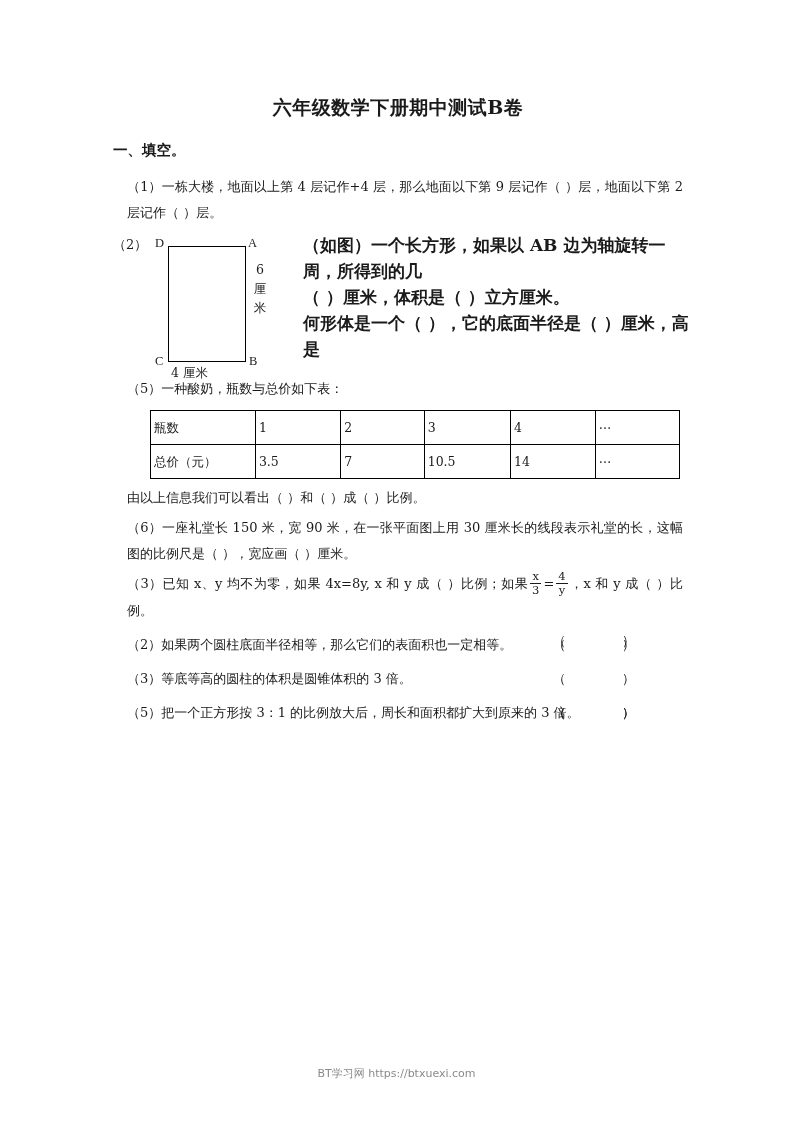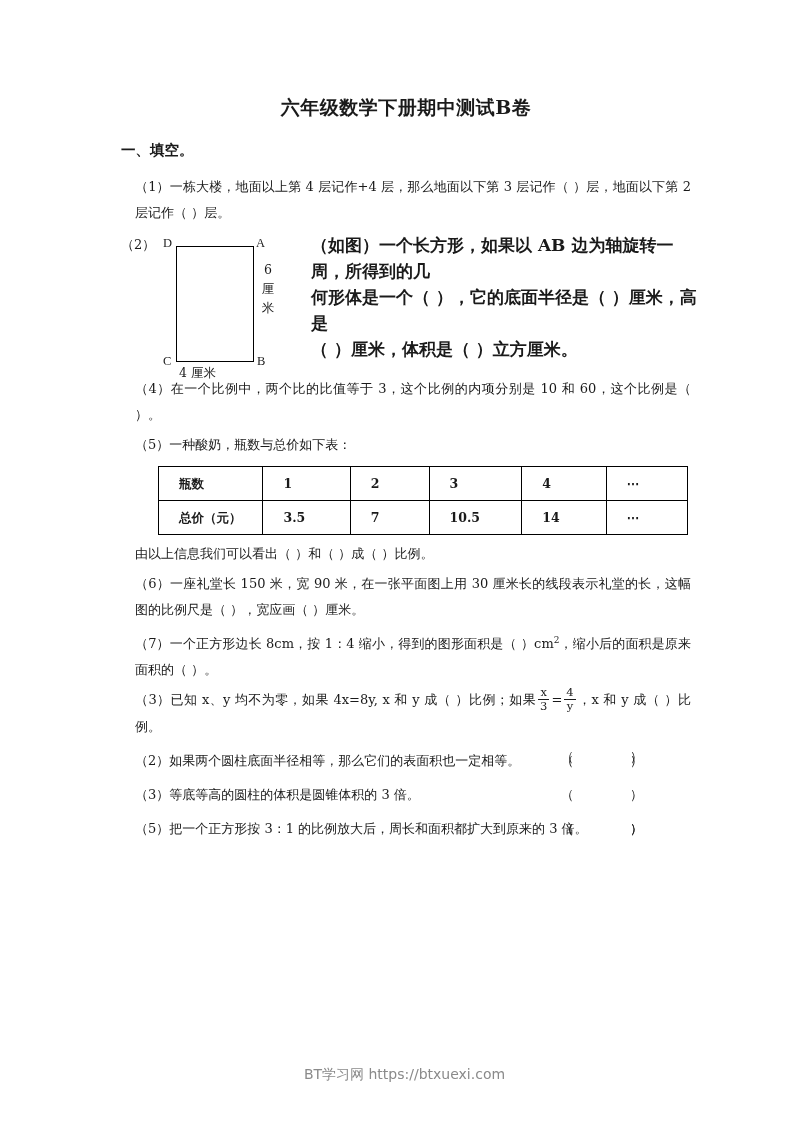--- a/index.html
+++ b/index.html
@@ -13,21 +13,20 @@
     position: relative;
     font-family: "DejaVu Serif", "Liberation Serif", serif;
     color: #1a1a1a;
     overflow: hidden;
   }
   .page {
     position: absolute;
     left: 0; top: 0;
     width: 640px;
     height: 1122px;
-    margin-left: 8px;
   }
   .content {
     position: absolute;
     left: 113px;
     top: 96px;
     width: 570px;
   }
 
   
   .doc-title {
@@ -139,24 +138,23 @@
   
   .tbl-wrap { margin: 8px 0 6px 37px; }
   table.data-table {
     border-collapse: collapse;
     width: 530px;
     font-size: 12.5px;
   }
   table.data-table td {
     border: 1px solid #000;
     height: 29px;
-    padding: 2px 20px;
+    padding: 2px 3px;
     vertical-align: middle;
     line-height: 1.2;
-    font-weight: bold;
   }
   table.data-table td.lab { width: 108px; }
   table.data-table td.val { width: 88px; }
 
   
   .tf-row {
     position: relative;
     font-size: 13px;
     line-height: 26px;
     margin: 0 0 8px 0;
@@ -170,64 +168,63 @@
     letter-spacing: 26px;
   }
 
   
   .footer {
     position: absolute;
     left: 0;
     top: 1066px;
     width: 793px;
     text-align: center;
-    font-size: 14px;
+    font-size: 11px;
     color: #8a8a8a;
     font-family: "DejaVu Sans", "Liberation Sans", sans-serif;
   }
 </style>
 </head>
 <body>
 
 <div class="page">
   <div class="content">
 
     <div class="doc-title">六年级数学下册期中测试B卷</div>
 
     <div class="section-heading">一、填空。</div>
 
 
-    <div class="q-line sub">（1）一栋大楼，地面以上第 4 层记作+4 层，那么地面以下第 3 层记作（    ）层，地面以下第 2 层记作（    ）层。</div>
+    <div class="q-line sub">（1）一栋大楼，地面以上第 4 层记作+4 层，那么地面以下第 9 层记作（    ）层，地面以下第 2 层记作（    ）层。</div>
 
     <div class="fig-row">
       <span class="fig-label-q">（2）</span>
 
       <div class="fig-box"></div>
       <span class="vtx vtx-D">D</span>
       <span class="vtx vtx-A">A</span>
       <span class="vtx vtx-C">C</span>
       <span class="vtx vtx-B">B</span>
 
       <div class="side-v">
         <div>6</div>
         <div>厘</div>
         <div>米</div>
       </div>
 
       <div class="side-h">4 厘米</div>
 
       <div class="fig-text">
         <div>（如图）一个长方形，如果以 AB 边为轴旋转一周，所得到的几</div>
+        <div>（    ）厘米，体积是（    ）立方厘米。</div>
         <div>何形体是一个（        ），它的底面半径是（    ）厘米，高是</div>
-        <div>（    ）厘米，体积是（    ）立方厘米。</div>
       </div>
     </div>
 
 
-    <div class="q-line sub">（4）在一个比例中，两个比的比值等于 3，这个比例的内项分别是 10 和 60，这个比例是（            ）。</div>
 
     <div class="q-line sub">（5）一种酸奶，瓶数与总价如下表：</div>
 
     <div class="tbl-wrap">
       <table class="data-table">
         <tbody>
           <tr>
             <td class="lab">瓶数</td>
             <td class="val">1</td>
             <td class="val">2</td>
@@ -244,21 +241,20 @@
             <td class="val">⋯</td>
           </tr>
         </tbody>
       </table>
     </div>
 
     <div class="q-line sub">由以上信息我们可以看出（        ）和（        ）成（        ）比例。</div>
 
     <div class="q-line sub">（6）一座礼堂长 150 米，宽 90 米，在一张平面图上用 30 厘米长的线段表示礼堂的长，这幅图的比例尺是（            ），宽应画（    ）厘米。</div>
 
-    <div class="q-line sub"><span>（7）一个正方形边长 8cm，按 1：4 缩小，得到的图形面积是（    ）cm</span><sup class="sup2">2</sup><span>，缩小后的面积是原来面积的（        ）。</span></div>
 
     <div class="q-line sub"><span>（3）已知 x、y 均不为零，如果 4x=8y, x 和 y 成（    ）比例；如果</span><span class="frac"><span class="num">x</span><span class="den">3</span></span><span>=</span><span class="frac"><span class="num">4</span><span class="den">y</span></span><span>，x 和 y 成（    ）比例。</span></div>
 
 
     <div class="tf-row">
       <span class="tf-paren">（  ）</span>
     </div>
     <div class="tf-row">
       <span>（2）如果两个圆柱底面半径相等，那么它们的表面积也一定相等。</span>
       <span class="tf-paren">（  ）</span>

